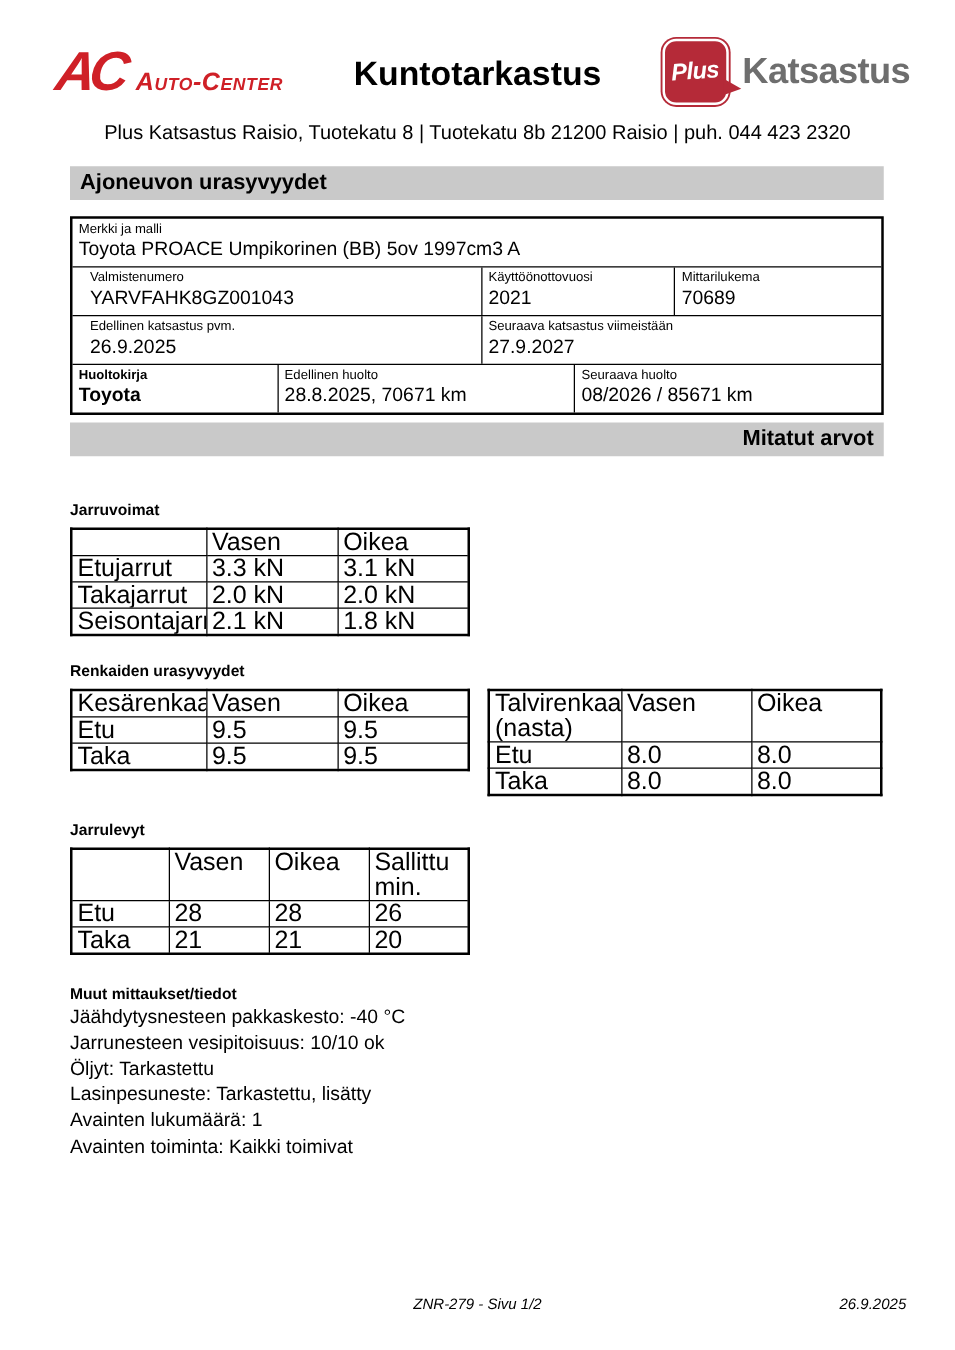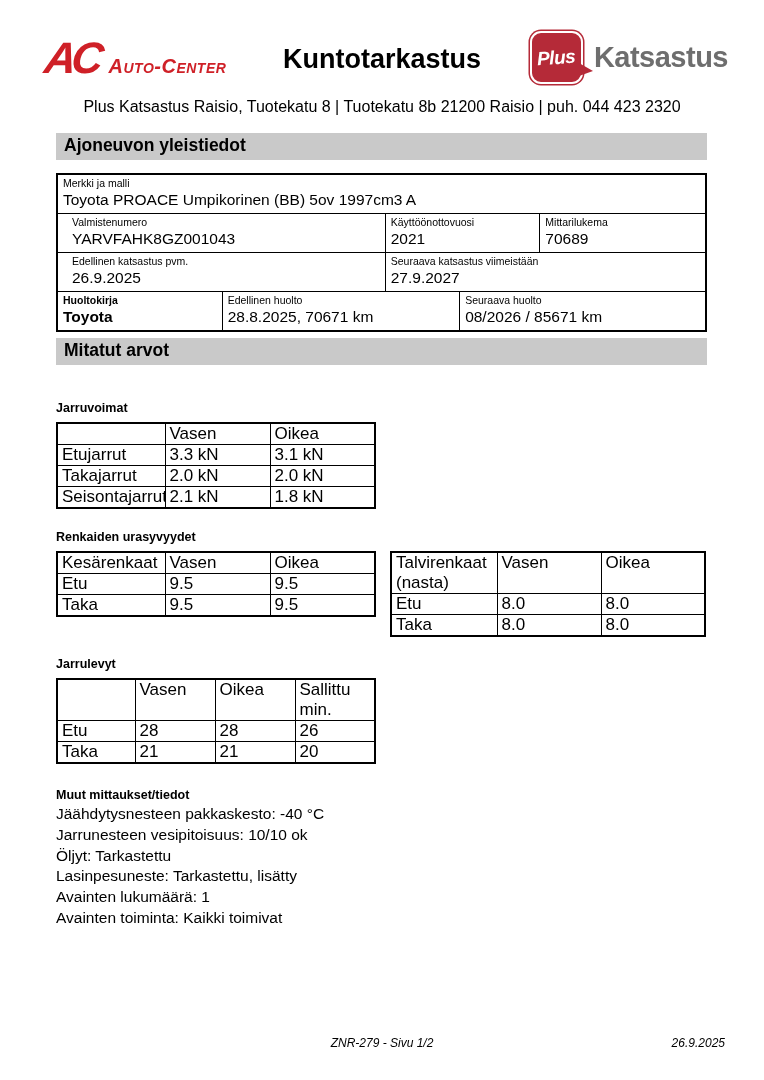--- a/index.html
+++ b/index.html
@@ -63,21 +63,21 @@
   }
   .address-line { text-align: center; font-size: 16px; margin-top: 2px; }
 
   
   .section-bar {
     margin: 0 57px 0 56px; background: #c9c9c9;
     font-size: 17.5px; font-weight: bold;
     padding: 2px 8px 4px 8px;
   }
   .bar-general { margin-top: 17px; }
-  .bar-measured { margin-top: 6px; }
+  .bar-measured { margin-top: 6px; text-align: right; }
 
   
   .vtable { margin: 13px 57px 0 56px; border: 2px solid #000; }
   .vrow { display: flex; }
   .vrow + .vrow { border-top: 1.5px solid #000; }
   .vcell { padding: 2px 5px 3px 5px; box-sizing: border-box; overflow: hidden; }
   .vcell + .vcell { border-left: 1.5px solid #000; }
   .vlabel { font-size: 10.5px; line-height: 13px; white-space: nowrap; }
   .vvalue { font-size: 15.5px; line-height: 20px; white-space: nowrap; }
   .w744 { width: 74.4%; } .w256 { width: 25.6%; }
@@ -89,21 +89,21 @@
   .content { margin-left: 56px; }
   .sub-title { font-size: 12.5px; font-weight: bold; }
   .t-brakes { margin-top: 36px; }
   .t-tires  { margin-top: 21px; }
   .t-discs  { margin-top: 20px; }
   .t-other  { margin-top: 24px; }
 
   table.mv { border-collapse: collapse; border: 2px solid #000; table-layout: fixed; margin-top: 7px; }
   table.mv td {
     border: 1.5px solid #000;
-    font-size: 17px; font-weight: normal; text-align: left;
+    font-size: 20px; font-weight: normal; text-align: left;
     padding: 0 4px; height: 20px; vertical-align: top;
     line-height: 20px; overflow: hidden;
   }
   .tires-row { display: flex; gap: 14px; align-items: flex-start; }
   .wrapcell { white-space: normal; line-height: 19px; padding-top: 1px; }
 
   .other-lines { margin-top: 2px; }
   .other-line { font-size: 15.5px; line-height: 20.8px; }
 
   
@@ -131,21 +131,21 @@
     <div class="plus-logo">
       <span class="plus-badge">
         <span class="plus-badge-text">Plus</span>
         <span class="plus-tail"></span>
       </span>
       <span class="katsastus-name">Katsastus</span>
     </div>
   </div>
   <div class="address-line">Plus Katsastus Raisio, Tuotekatu 8 | Tuotekatu 8b 21200 Raisio | puh. 044 423 2320</div>
 
-  <div class="section-bar bar-general">Ajoneuvon yleistiedot</div>
+  <div class="section-bar bar-general">Ajoneuvon urasyvyydet</div>
 
   <div class="vtable">
     <div class="vrow">
       <div class="vcell w744">
         <div class="vlabel">Merkki ja malli</div>
         <div class="vvalue">Toyota PROACE Umpikorinen (BB) 5ov 1997cm3 A</div>
       </div>
     </div>
     <div class="vrow">
       <div class="vcell w505">

